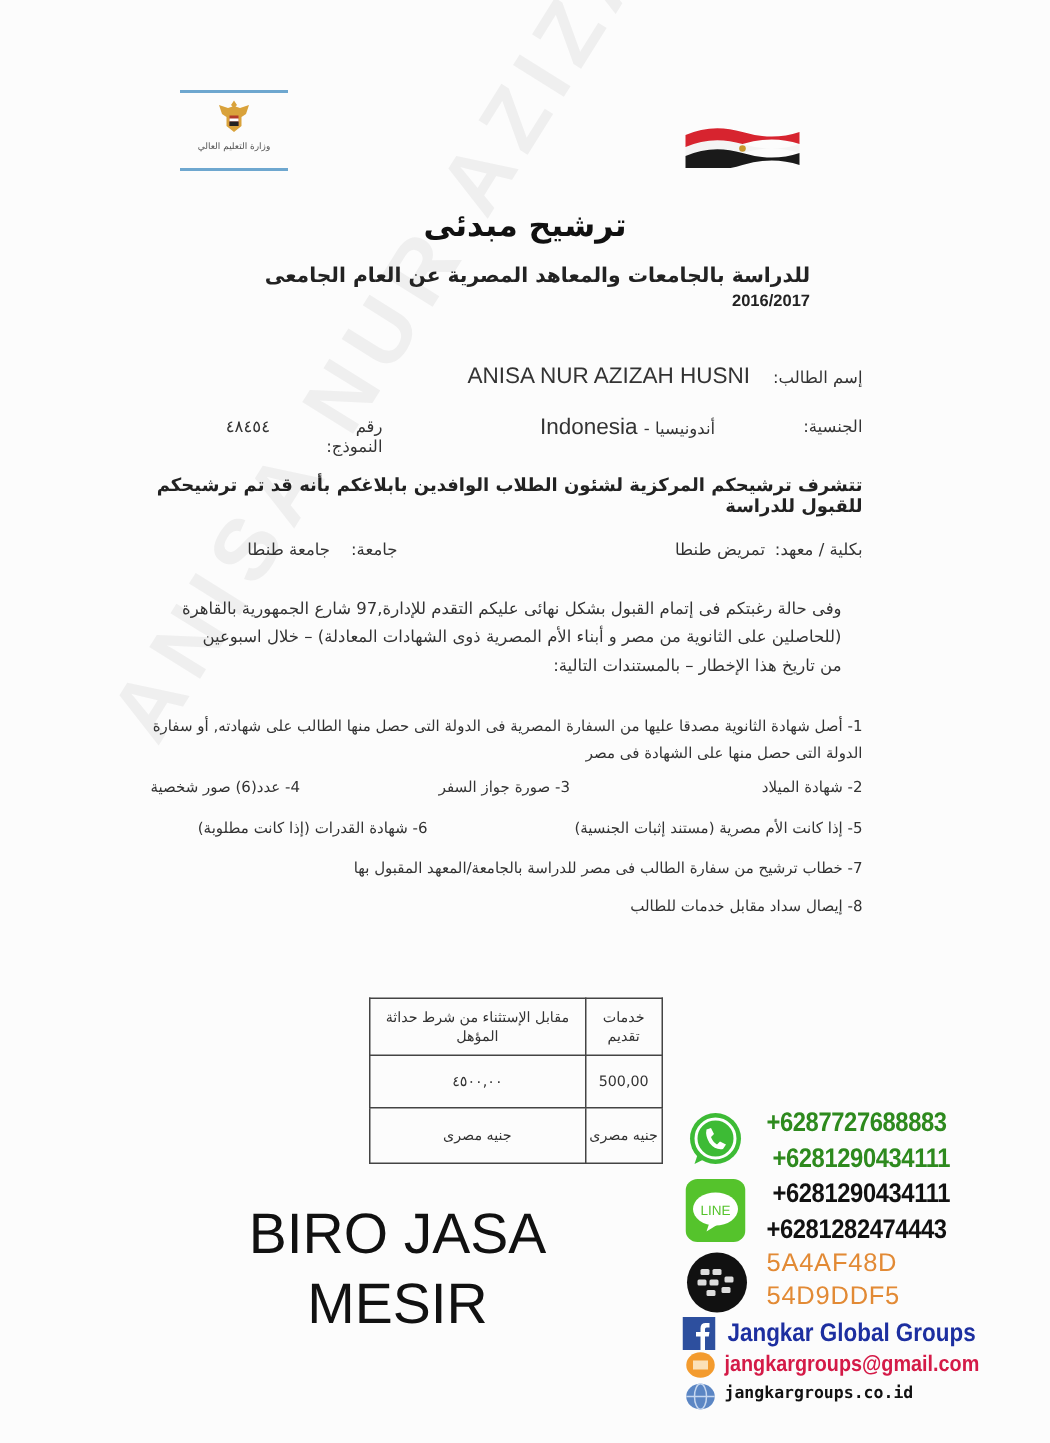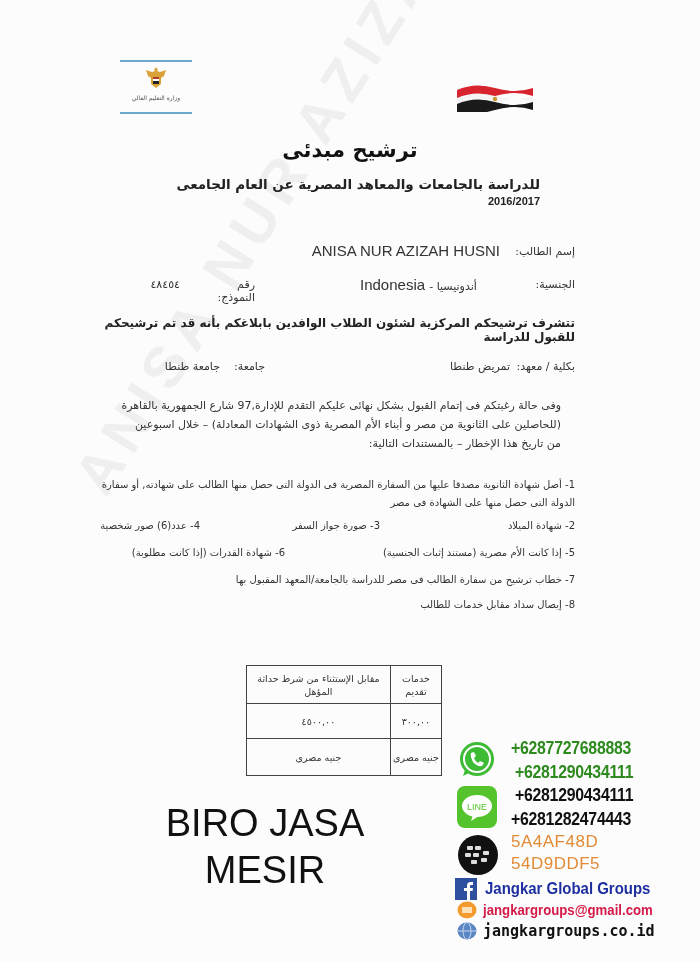--- a/index.html
+++ b/index.html
@@ -74,21 +74,21 @@
 
     .contacts { left: 455px; top: 738px; width: 240px; height: 215px; }
     .c-icon { position: absolute; }
     .c-text { position: absolute; font-family: "Liberation Sans", sans-serif; font-weight: bold; white-space: nowrap; }
     .phone { font-size: 18px; letter-spacing: -0.3px; transform: scaleX(0.88); transform-origin: 0 0; }
     .green { color: #2e8a1e; }
     .black { color: #111; }
     .bb { font-size: 17px; color: #e28a35; font-weight: normal; letter-spacing: 0.5px; }
     .fb-text { font-size: 17px; color: #1d2fa0; transform: scaleX(0.88); transform-origin: 0 0; }
     .mail-text { font-size: 15px; color: #d41a47; transform: scaleX(0.88); transform-origin: 0 0; }
-    .web-text { font-family: "DejaVu Sans Mono", monospace; font-size: 15px; color: #111; }
+    .web-text { font-family: "DejaVu Sans Mono", monospace; font-size: 11px; color: #111; }
   </style>
 </head>
 <body>
 
 <div class="page">
 
   <div class="watermark">ANISA NUR AZIZAH HUSNI</div>
 
   <div class="abs logo">
     <div class="line top"></div>
@@ -148,21 +148,21 @@
   <div class="abs req req7 rtl">7- خطاب ترشيح من سفارة الطالب فى مصر للدراسة بالجامعة/المعهد المقبول بها</div>
   <div class="abs req req8 rtl">8- إيصال سداد مقابل خدمات للطالب</div>
 
   <table class="abs fee-table" dir="rtl">
     <tbody>
         <tr class="h">
       <td>خدمات تقديم</td>
       <td>مقابل الإستثناء من شرط حداثة المؤهل</td>
     </tr>
     <tr class="v">
-      <td>٣٠٠,٠٠</td>
+      <td>500,00</td>
       <td>٤٥٠٠,٠٠</td>
     </tr>
     <tr class="c">
       <td>جنيه مصرى</td>
       <td>جنيه مصرى</td>
     </tr>
   </tbody>
     </table>
 
   <div class="abs biro">

